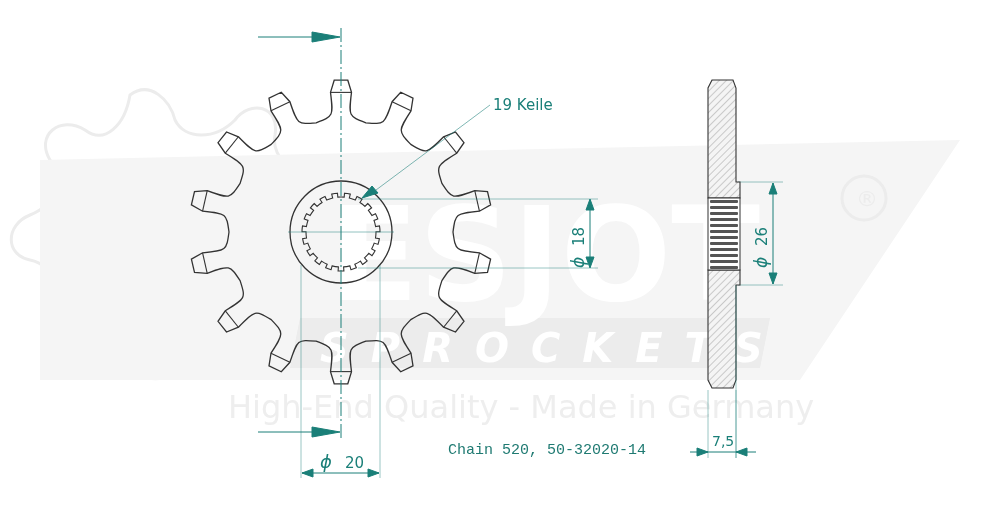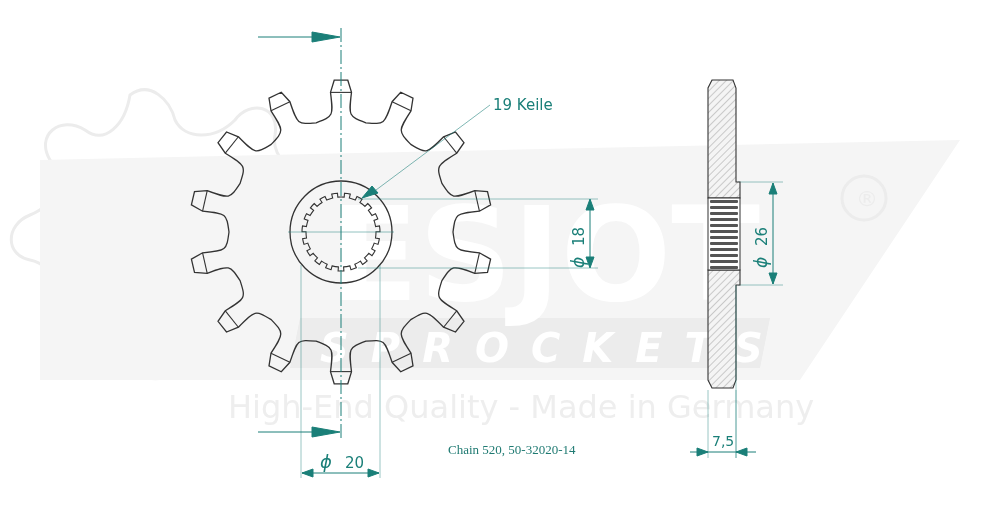--- a/index.html
+++ b/index.html
@@ -1,20 +1,20 @@
 <!DOCTYPE html>
 <html><head>
 <meta charset="utf-8">
 <style>
   html, body { margin:0; padding:0; background:#ffffff; }
   body { width:1000px; height:507px; overflow:hidden; position:relative; font-family:"DejaVu Sans", sans-serif; }
   #canvas { position:absolute; left:0; top:0; width:1000px; height:507px; }
   .dim-text { font-family:"DejaVu Sans", sans-serif; fill:#1a7f78; }
   .wm-text { font-family:"DejaVu Sans", sans-serif; fill:#f0f0f0; }
-  .caption { position:absolute; left:448px; top:442px; font-family:Liberation Serif, serif; font-size:13px; color:#1f7a72; white-space:nowrap; }
+  .caption { position:absolute; left:448px; top:442px; font-family:Liberation Mono, monospace; font-size:15px; color:#1f7a72; white-space:nowrap; }
 </style>
 </head>
 <body>
 
 <svg id="canvas" viewBox="0 0 1000 507" xmlns="http://www.w3.org/2000/svg">
   <defs>
     <pattern id="hatch" width="5" height="5" patternUnits="userSpaceOnUse" patternTransform="rotate(45)">
       <rect width="5" height="5" fill="#f4f4f4"></rect>
       <line x1="0" y1="0" x2="0" y2="5" stroke="#8a8a8a" stroke-width="0.8"></line>
     </pattern>

